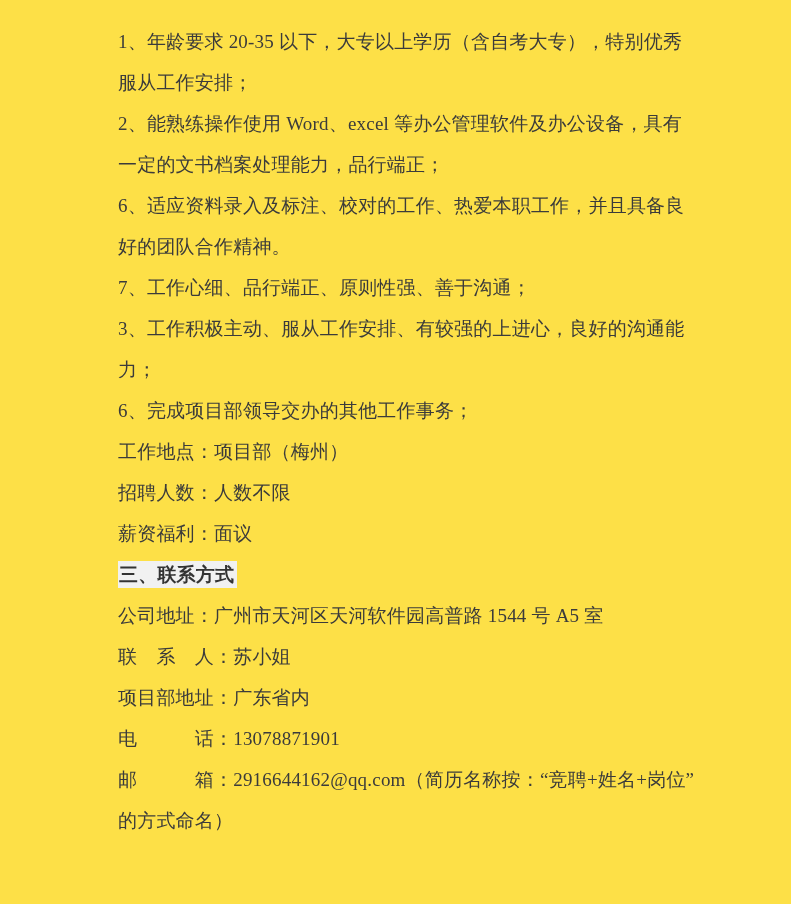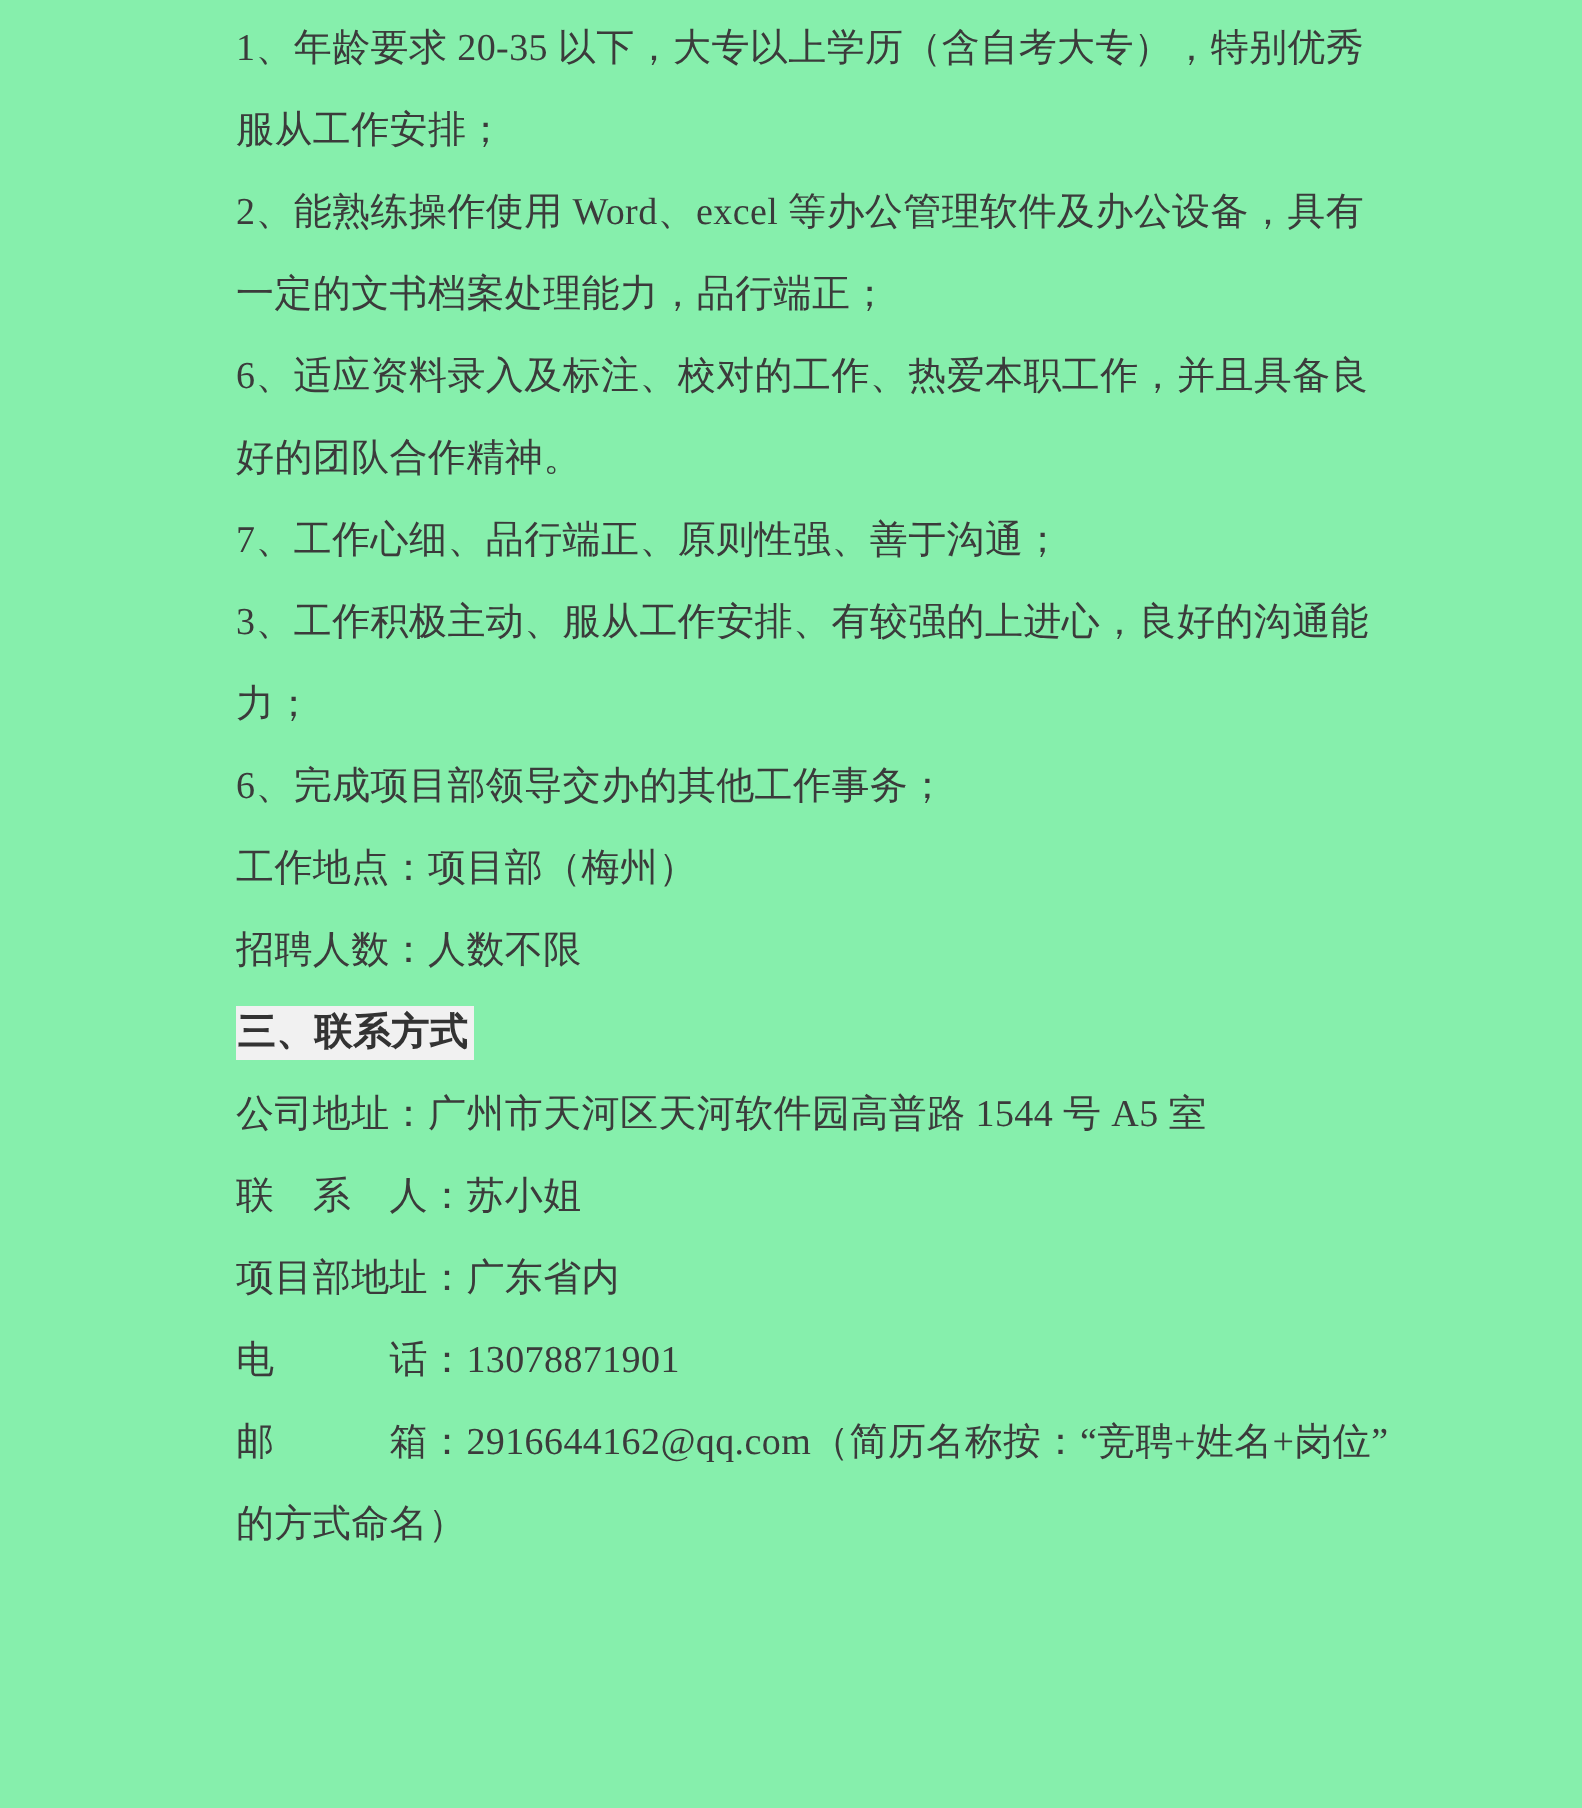--- a/index.html
+++ b/index.html
@@ -4,23 +4,23 @@
 <style>
   html, body {
     margin: 0;
     padding: 0;
     background: #ffffff;
   }
   .page {
     position: relative;
     width: 791px;
     height: 904px;
-    background: #86efac;
+    background: #fde047;
     box-sizing: border-box;
-    padding: 4px 104px 0 118px;
+    padding: 21px 104px 0 118px;
     font-family: "Liberation Serif", "DejaVu Serif", serif;
     font-size: 19px;
     color: #3b3b3b;
     overflow: hidden;
   }
   .line {
     height: 41px;
     line-height: 41px;
     white-space: pre;
     letter-spacing: 0.2px;
@@ -41,20 +41,21 @@
   <div class="line">2、能熟练操作使用 Word、excel 等办公管理软件及办公设备，具有</div>
   <div class="line">一定的文书档案处理能力，品行端正；</div>
   <div class="line">6、适应资料录入及标注、校对的工作、热爱本职工作，并且具备良</div>
   <div class="line">好的团队合作精神。</div>
   <div class="line">7、工作心细、品行端正、原则性强、善于沟通；</div>
   <div class="line">3、工作积极主动、服从工作安排、有较强的上进心，良好的沟通能</div>
   <div class="line">力；</div>
   <div class="line">6、完成项目部领导交办的其他工作事务；</div>
   <div class="line">工作地点：项目部（梅州）</div>
   <div class="line">招聘人数：人数不限</div>
+  <div class="line">薪资福利：面议</div>
   <div class="line heading"><span class="hl">三、联系方式</span></div>
   <div class="line">公司地址：广州市天河区天河软件园高普路 1544 号 A5 室</div>
   <div class="line">联　系　人：苏小姐</div>
   <div class="line">项目部地址：广东省内</div>
   <div class="line">电　　　话：13078871901</div>
   <div class="line">邮　　　箱：2916644162@qq.com（简历名称按：“竞聘+姓名+岗位”</div>
   <div class="line">的方式命名）</div>
 </div>
 
 </body></html>

